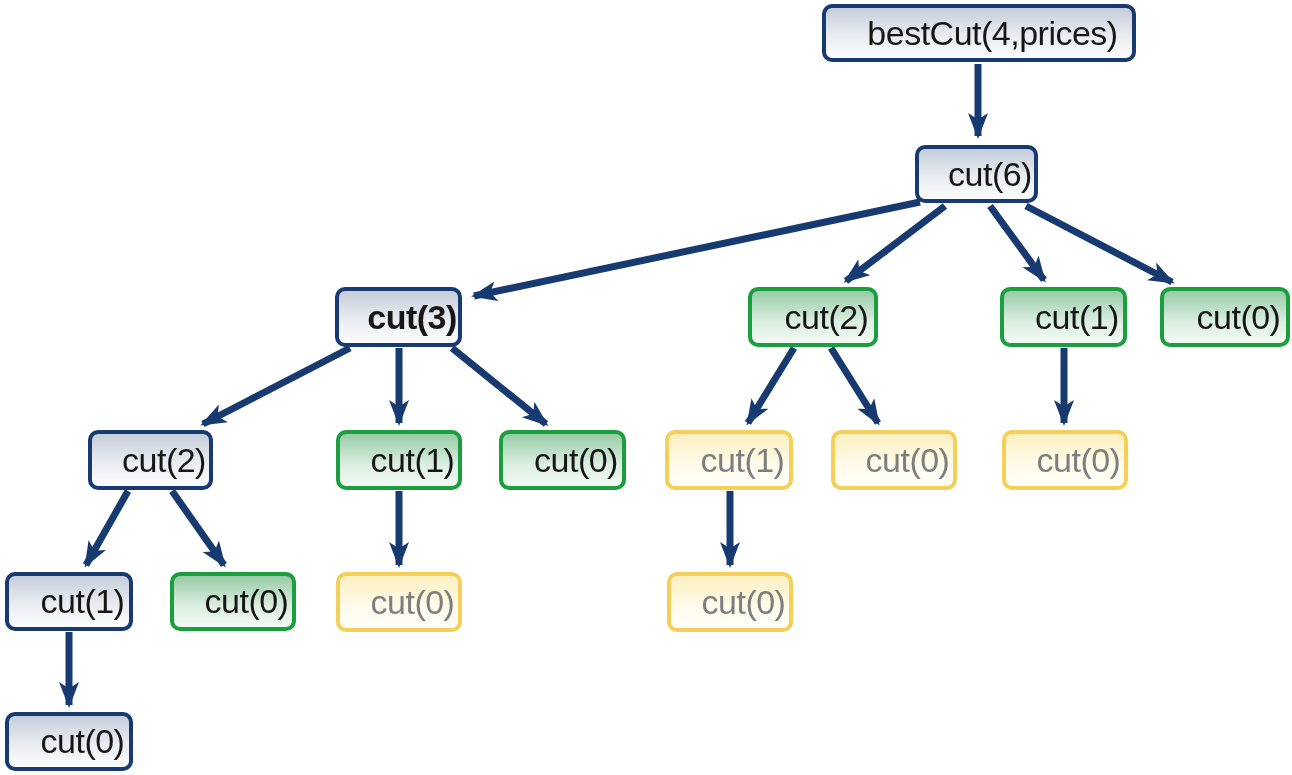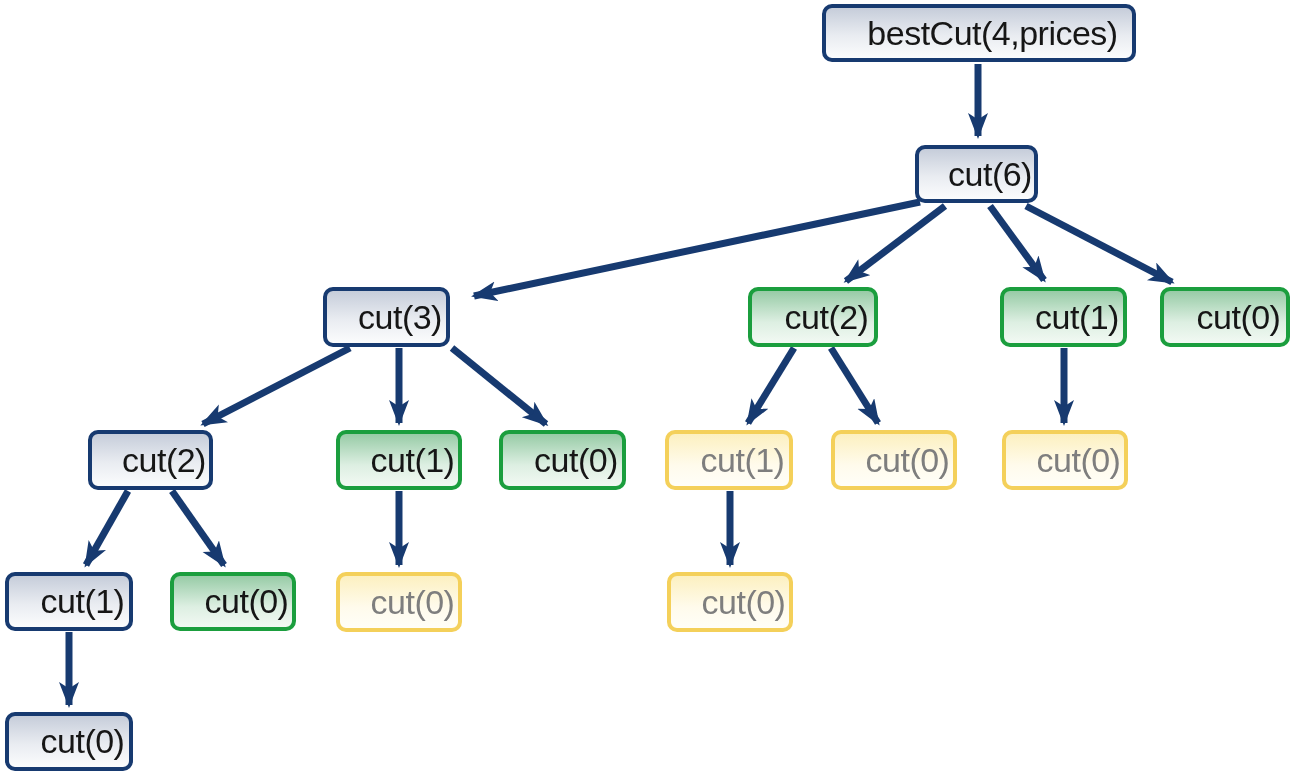--- a/index.html
+++ b/index.html
@@ -54,21 +54,21 @@
     <line x1="1064" y1="348" x2="1064" y2="423" marker-end="url(#arrow)"></line>
     <line x1="128" y1="491" x2="86" y2="565" marker-end="url(#arrow)"></line>
     <line x1="172" y1="491" x2="224" y2="565" marker-end="url(#arrow)"></line>
     <line x1="399" y1="491" x2="399" y2="565" marker-end="url(#arrow)"></line>
     <line x1="730" y1="491" x2="730" y2="565" marker-end="url(#arrow)"></line>
     <line x1="69" y1="632" x2="69" y2="705" marker-end="url(#arrow)"></line>
   </svg>
 
   <div class="node blue" style="left:822px;  top:4px;   width:314px; height:58px;">bestCut(4,prices)</div>
   <div class="node blue" style="left:915px;  top:145px; width:123px; height:58px;">cut(6)</div>
-  <div class="node blue" style="left:323px;  top:287px; width:127px; height:60px;">cut(3)</div>
+  <div class="node blue" style="left:335px;  top:287px; width:127px; height:60px;font-weight:bold;">cut(3)</div>
   <div class="node green" style="left:748px;  top:287px; width:130px; height:60px;">cut(2)</div>
   <div class="node green" style="left:1000px; top:287px; width:127px; height:60px;">cut(1)</div>
   <div class="node green" style="left:1160px; top:287px; width:130px; height:60px;">cut(0)</div>
   <div class="node blue" style="left:88px;   top:430px; width:125px; height:60px;">cut(2)</div>
   <div class="node green" style="left:336px;  top:430px; width:126px; height:60px;">cut(1)</div>
   <div class="node green" style="left:499px;  top:430px; width:127px; height:60px;">cut(0)</div>
   <div class="node yellow" style="left:665px;  top:430px; width:128px; height:60px;">cut(1)</div>
   <div class="node yellow" style="left:831px;  top:430px; width:126px; height:60px;">cut(0)</div>
   <div class="node yellow" style="left:1002px; top:430px; width:126px; height:60px;">cut(0)</div>
   <div class="node blue" style="left:5px;    top:572px; width:128px; height:59px;">cut(1)</div>

